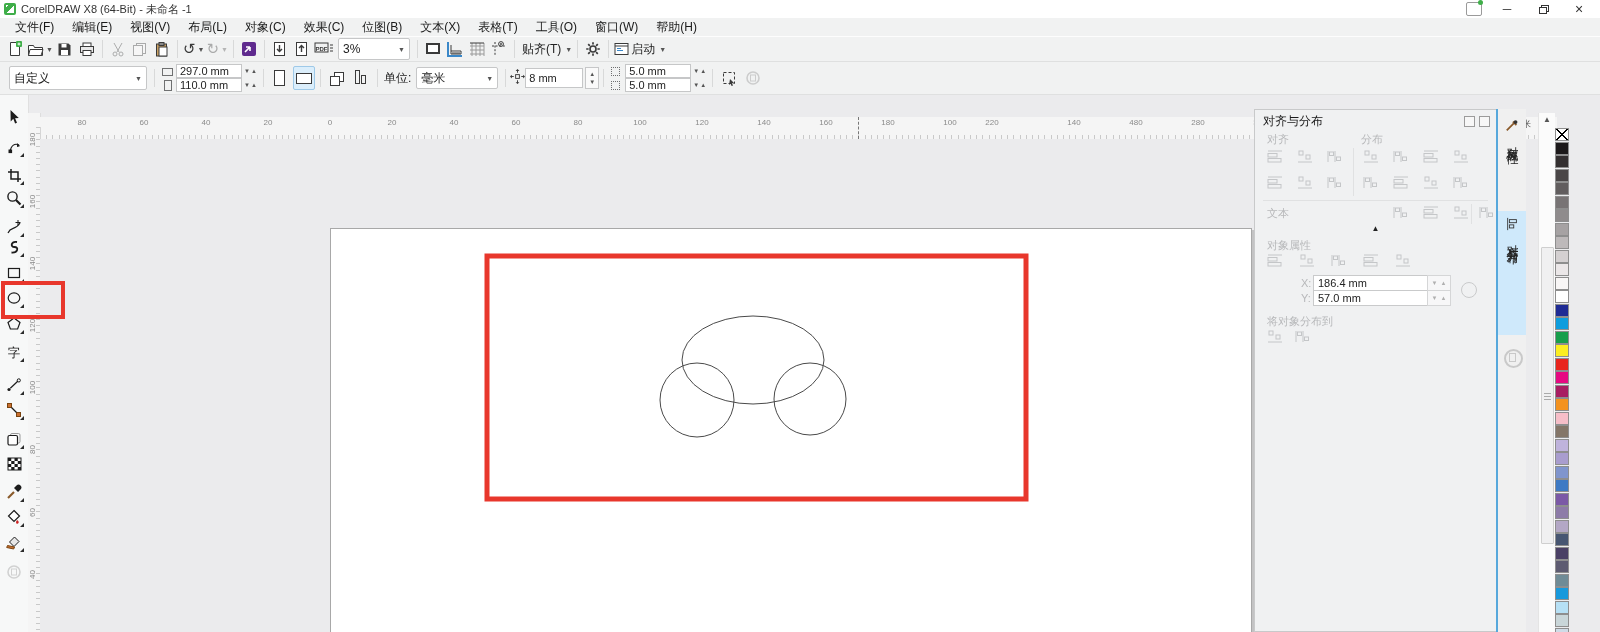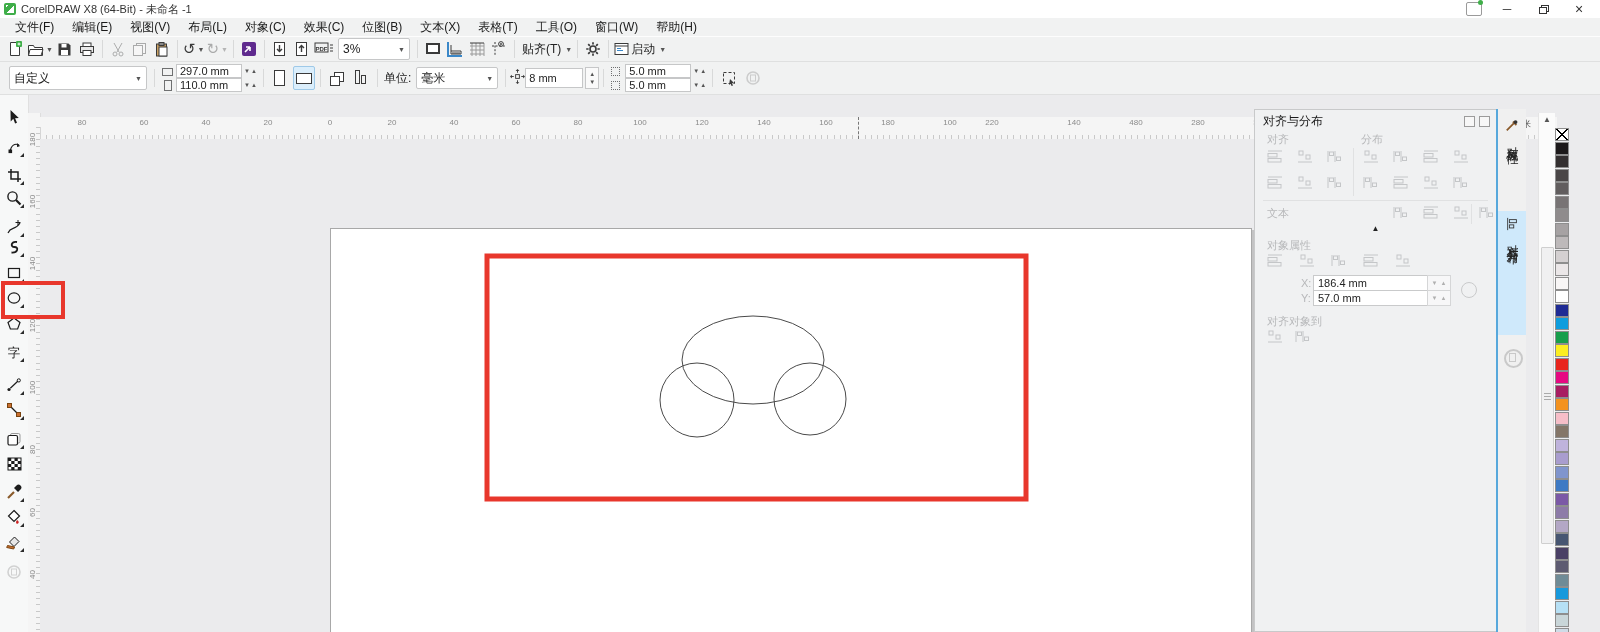--- a/index.html
+++ b/index.html
@@ -648,21 +648,21 @@
           <b>▼</b>
           <b>▲</b>
         </div>
       <span class="dflab" style="left:46px;top:182px;">Y:</span>
       <div class="dfield" style="left:58px;top:180px;width:110px;">57.0 mm</div>
       <div class="dspin" style="left:172px;top:180px;">
           <b>▼</b>
           <b>▲</b>
         </div>
       <div id="apply-circle" style="left:206px;top:172px;"></div>
-      <span class="dlabel" style="left:12px;top:204px;">对齐对象到</span>
+      <span class="dlabel" style="left:12px;top:204px;">将对象分布到</span>
       <div id="distto-grid"></div>
     <div class="ghost" style="left: 8px; top: 36px;">
           <svg width="18" height="15" viewBox="0 0 18 15">
             <path d="M2 2h14" stroke="#c4c6c8"></path>
             <rect x="2" y="4.5" width="9" height="3.5" fill="none" stroke="#c4c6c8"></rect>
             <rect x="2" y="9.5" width="13" height="3.5" fill="none" stroke="#c4c6c8"></rect>
           </svg>
         </div>
         <div class="ghost" style="left: 38px; top: 36px;">
           <svg width="18" height="15" viewBox="0 0 18 15">

